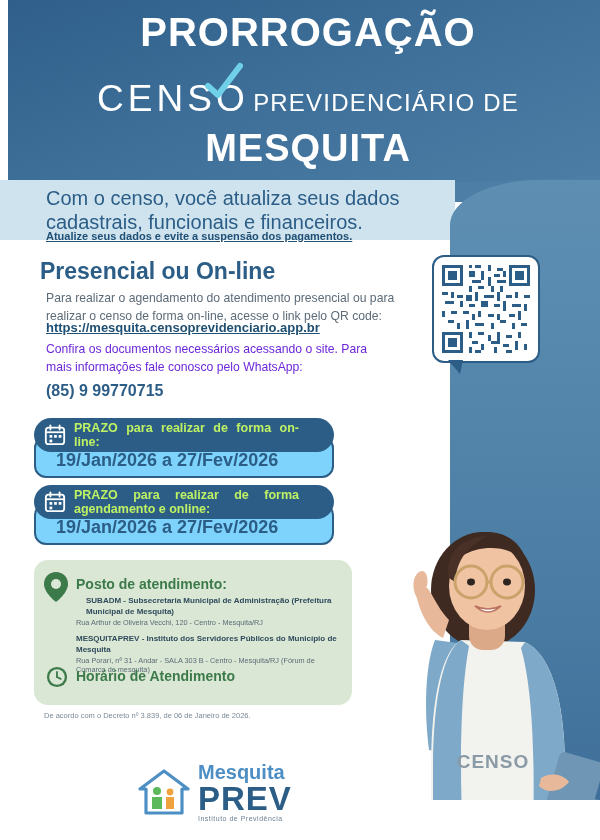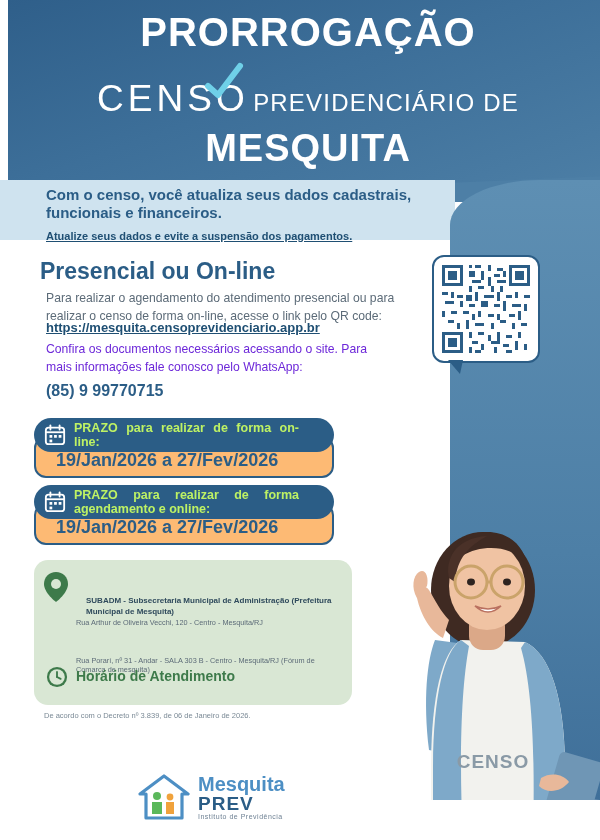--- a/index.html
+++ b/index.html
@@ -66,21 +66,21 @@
   .sidewave {
     position: absolute; top: 180px; right: 0;
     width: 150px; height: 620px;
     background: linear-gradient(180deg, #5e8fb3 0%, #4d7fa6 60%, #3f6f99 100%);
     border-top-left-radius: 120px 60px;
     border-bottom-left-radius: 200px 160px;
   }
   
   .lead {
     position: absolute; top: 186px; left: 46px; width: 400px;
-    color: #2b5d86; font-size: 15px; font-weight: bold; line-height: 1.2;
+    color: #2b5d86; font-size: 20px; font-weight: normal; line-height: 1.2;
   }
   .lead-sub {
     position: absolute; top: 230px; left: 46px; width: 420px;
     color: #1f4f73; font-size: 11px; font-weight: bold;
     text-decoration: underline;
   }
   .h2 {
     position: absolute; top: 258px; left: 40px;
     color: #2b5d86; font-size: 23px; font-weight: bold;
   }
@@ -137,21 +137,21 @@
   .pill-top .cal {
     width: 22px; height: 22px; flex: 0 0 22px; margin-right: 8px;
   }
   .pill-label {
     color: #bef264; font-size: 12.5px; font-weight: bold; line-height: 1.15;
     text-align: justify; width: 225px;
   }
   .pill-body {
     position: relative; margin-top: -16px;
     height: 42px;
-    background: #fdba74;
+    background: #7dd3fc;
     border: 2px solid #2b5d86;
     border-radius: 12px;
     display: flex; align-items: flex-end;
     padding: 0 0 5px 20px;
     z-index: 1;
   }
   .pill-dates {
     color: #2b5d86; font-size: 18px; font-weight: bold;
   }
   
@@ -212,21 +212,21 @@
     position: absolute; bottom: 0; left: 0; width: 600px; height: 40px;
     background: #ffffff;
   }
   .logo {
     position: absolute; bottom: 18px; left: 138px;
     display: flex; align-items: center; gap: 8px;
   }
   .logo-mark { width: 52px; height: 50px; }
   .logo-text { line-height: 1; }
   .logo-t1 { color: #4d8fc4; font-size: 20px; font-weight: bold; }
-  .logo-t2 { color: #2b5d86; font-size: 19px; font-weight: bold; letter-spacing: 1px; }
+  .logo-t2 { color: #2b5d86; font-size: 33px; font-weight: bold; letter-spacing: 1px; }
   .logo-t3 { color: #6f8294; font-size: 7px; letter-spacing: .5px; }
 </style>
 </head>
 <body>
 
 <div class="poster">
 
   <div class="header">
     <div class="title1">PRORROGAÇÃO</div>
     <div class="title2wrap">
@@ -410,22 +410,24 @@
     <div class="pill-body">
       <span class="pill-dates">19/Jan/2026 a 27/Fev/2026</span>
     </div>
   </div>
 
   <div class="greenbox">
     <svg class="gb-pin" viewBox="0 0 24 30">
       <path d="M12 0 C5 0 0 5 0 12 C0 21 12 30 12 30 C12 30 24 21 24 12 C24 5 19 0 12 0 Z" fill="#3d7a4a"></path>
       <circle cx="12" cy="12" r="5" fill="#d9e7d4"></circle>
     </svg>
+    <div class="gb-h1">Posto de atendimento:</div>
     <div class="gb-t1">SUBADM - Subsecretaria Municipal de Administração (Prefeitura Municipal de Mesquita)</div>
     <div class="gb-t1s">Rua Arthur de Oliveira Vecchi, 120 - Centro - Mesquita/RJ</div>
+    <div class="gb-t2">MESQUITAPREV - Instituto dos Servidores Públicos do Município de Mesquita</div>
     <div class="gb-t2s">Rua Porarí, nº 31 - Andar - SALA 303 B - Centro - Mesquita/RJ (Fórum de Comarca de mesquita)</div>
 
     <svg class="gb-clock" viewBox="0 0 24 24">
       <circle cx="12" cy="12" r="11" fill="#3d7a4a"></circle>
       <circle cx="12" cy="12" r="8.5" fill="#d9e7d4"></circle>
       <line x1="12" y1="12" x2="12" y2="6.5" stroke="#3d7a4a" stroke-width="2" stroke-linecap="round"></line>
       <line x1="12" y1="12" x2="16" y2="14" stroke="#3d7a4a" stroke-width="2" stroke-linecap="round"></line>
     </svg>
     <div class="gb-h2">Horário de Atendimento</div>
   </div>

